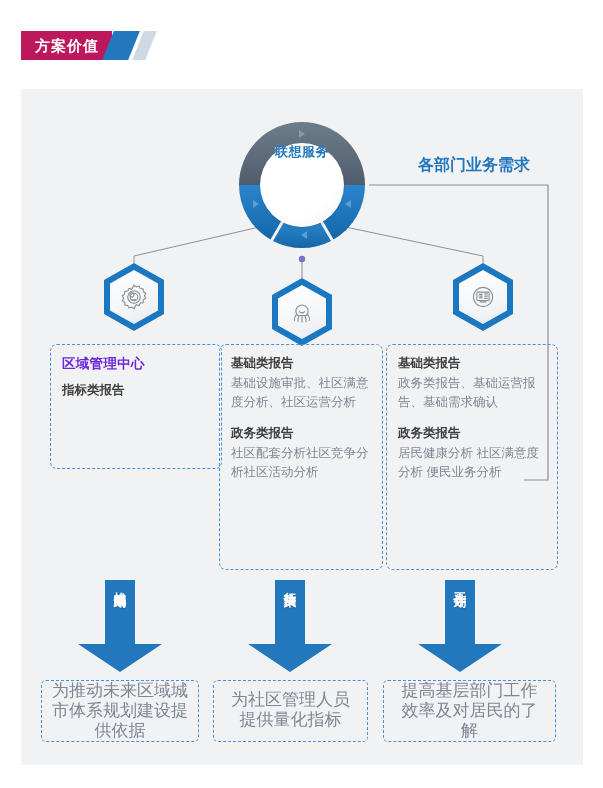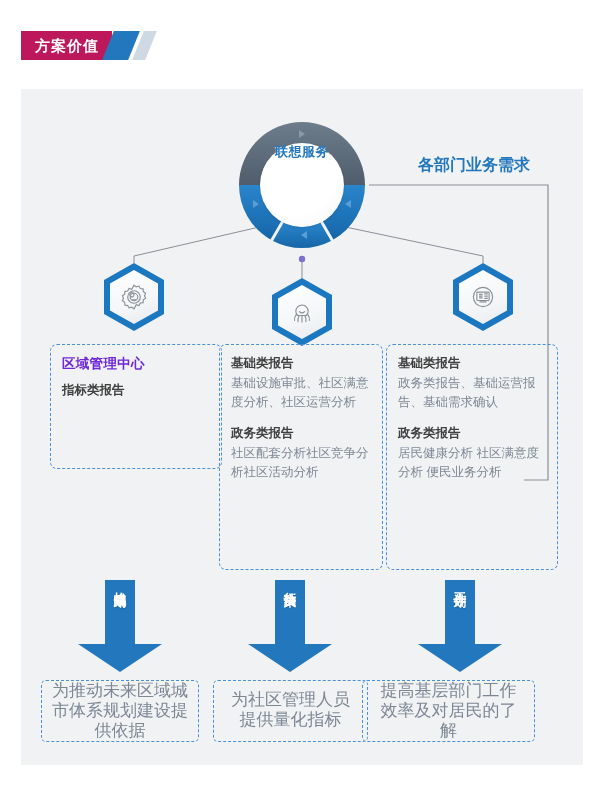--- a/index.html
+++ b/index.html
@@ -146,21 +146,21 @@
     position:absolute;height:62px;
     border:1.4px dashed #4a90d9;border-radius:5px;
     box-sizing:border-box;
     display:flex;align-items:center;justify-content:center;
     text-align:center;
     font-size:17px;color:#7d8794;line-height:20px;
     padding:0 10px;
   }
   #bcard-1{left:41px;top:680px;width:158px;}
   #bcard-2{left:213px;top:680px;width:155px;font-family:Liberation Mono, monospace;}
-  #bcard-3{left:362px;top:680px;width:173px;}
+  #bcard-3{left:383px;top:680px;width:173px;}
 </style>
 </head>
 <body>
 
 <div id="section-tag">
   <div id="tag-body">方案价值</div>
   <div id="tag-skew"></div>
   <div id="tag-skew2"></div>
 </div>
 

